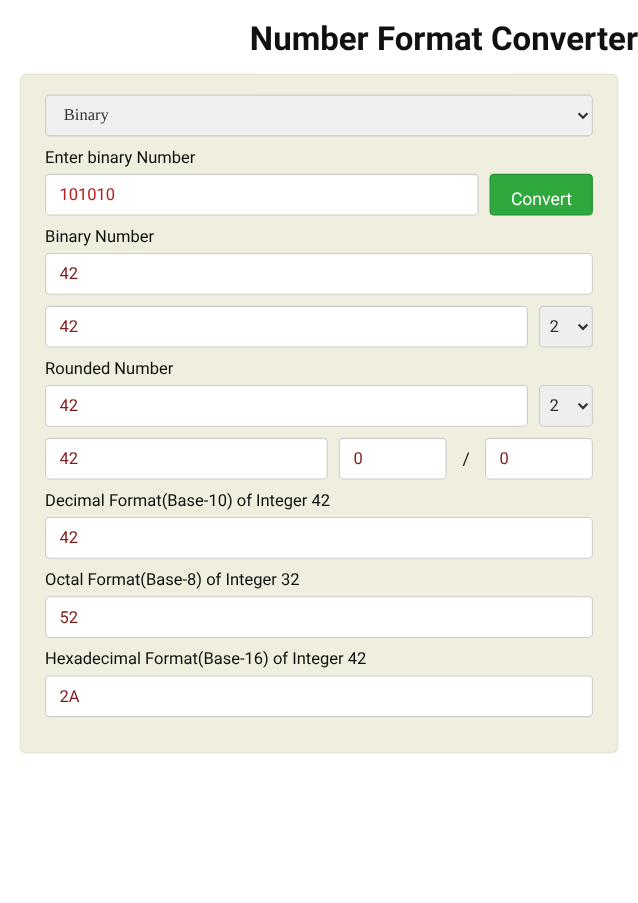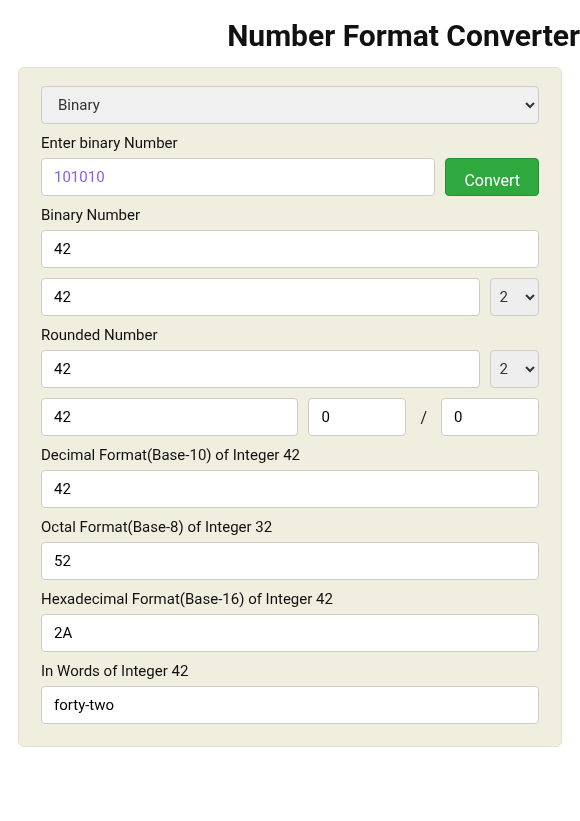--- a/index.html
+++ b/index.html
@@ -31,35 +31,36 @@
     margin-bottom: 6px;
     display: block;
     font-weight: 400;
   }
   .row { display: flex; gap: 10px; align-items: center; }
   .control, select.control {
     width: 100%;
     height: 38px;
     padding: 6px 12px;
     font-size: 15px;
-    color: #8b5cf6;
+    color: #b91c1c;
     background: #fff;
     border: 1px solid #ccc;
     border-radius: 4px;
     outline: none;
     font-family: inherit;
   }
   select.control {
     background: #f0f0f0;
     color: #333;
     appearance: auto;
+    font-family: Liberation Serif, serif;
   }
   .control.readonly {
     background: #fff;
-    color: #000000;
+    color: #7f1d1d;
   }
   .btn-convert {
     height: 38px;
     padding: 12px 18px;
     background: #2fa83d;
     color: #fff;
     border: 1px solid #288f34;
     border-radius: 4px;
     font-size: 16px;
     cursor: pointer;
@@ -150,18 +151,14 @@
   <div class="group">
     <label class="label">Octal Format(Base-8) of Integer 32</label>
     <input class="control readonly" type="text" readonly="" value="52" style="">
   </div>
 
   <div class="group">
     <label class="label">Hexadecimal Format(Base-16) of Integer 42</label>
     <input class="control readonly" type="text" readonly="" value="2A" style="">
   </div>
 
-  <div class="group" style="margin-bottom:0;">
-    <label class="label">In Words of Integer 42</label>
-    <input class="control readonly" type="text" readonly="" value="forty-two" style="">
-  </div>
 
 </div>
 
 </body></html>

